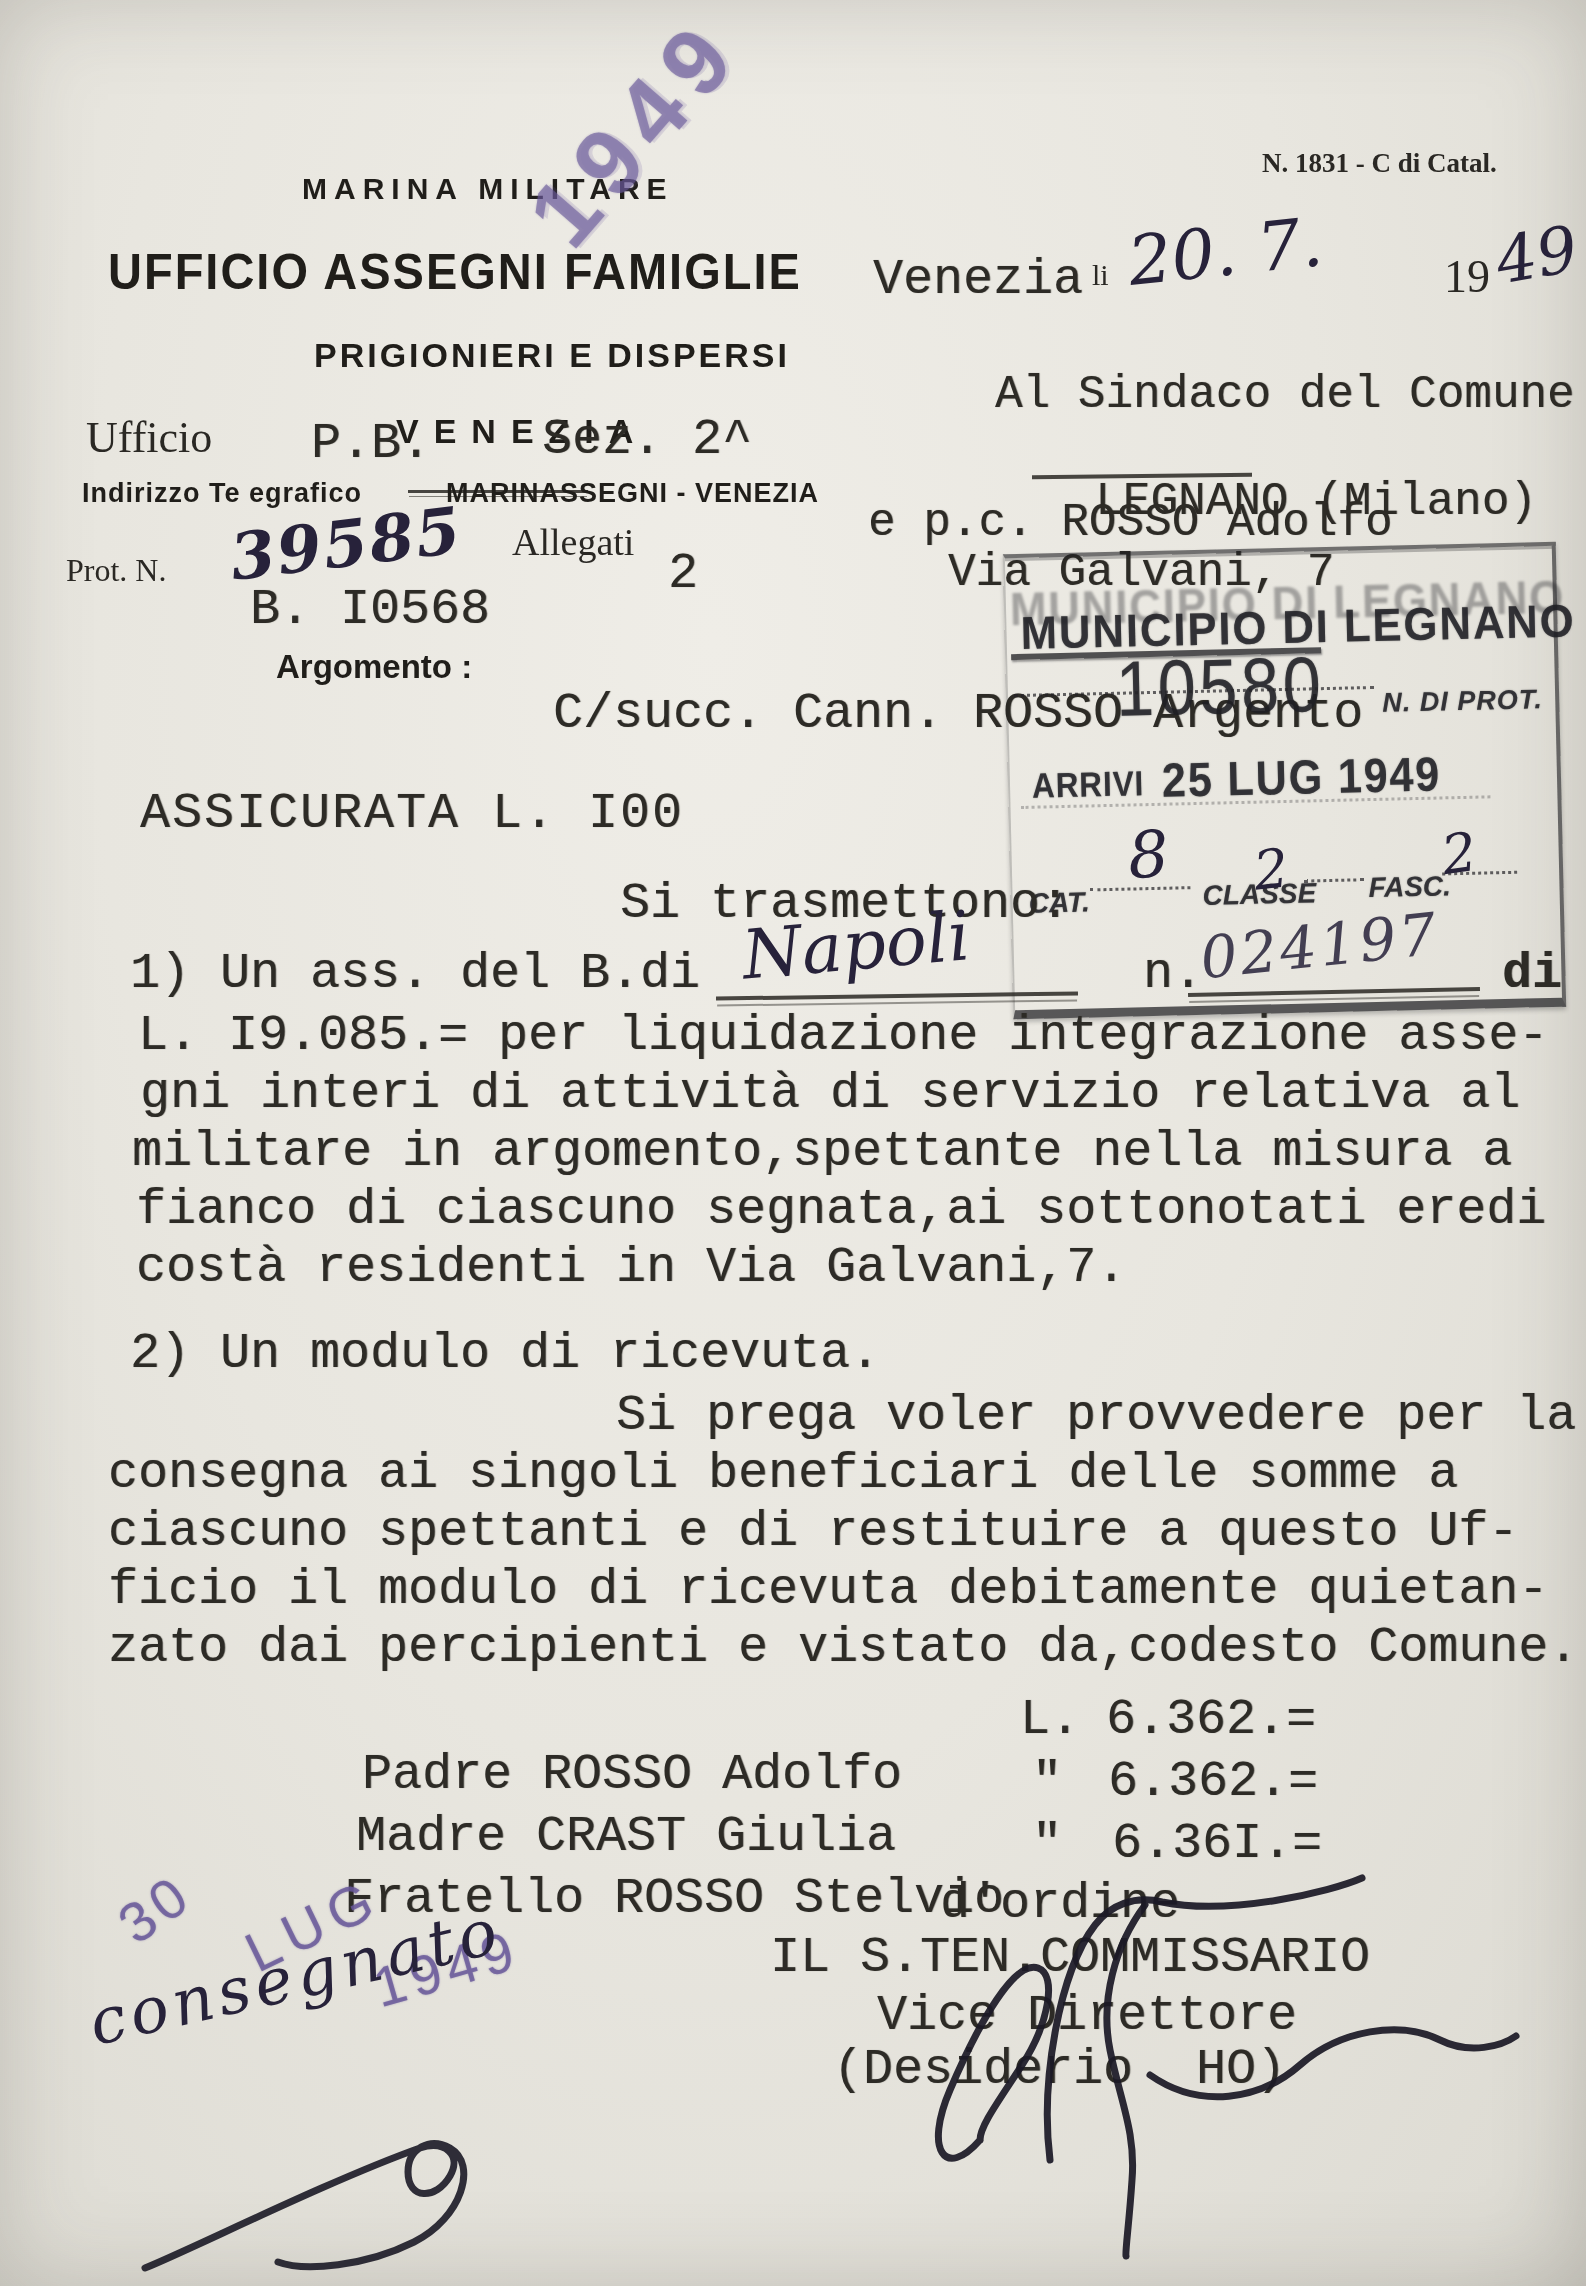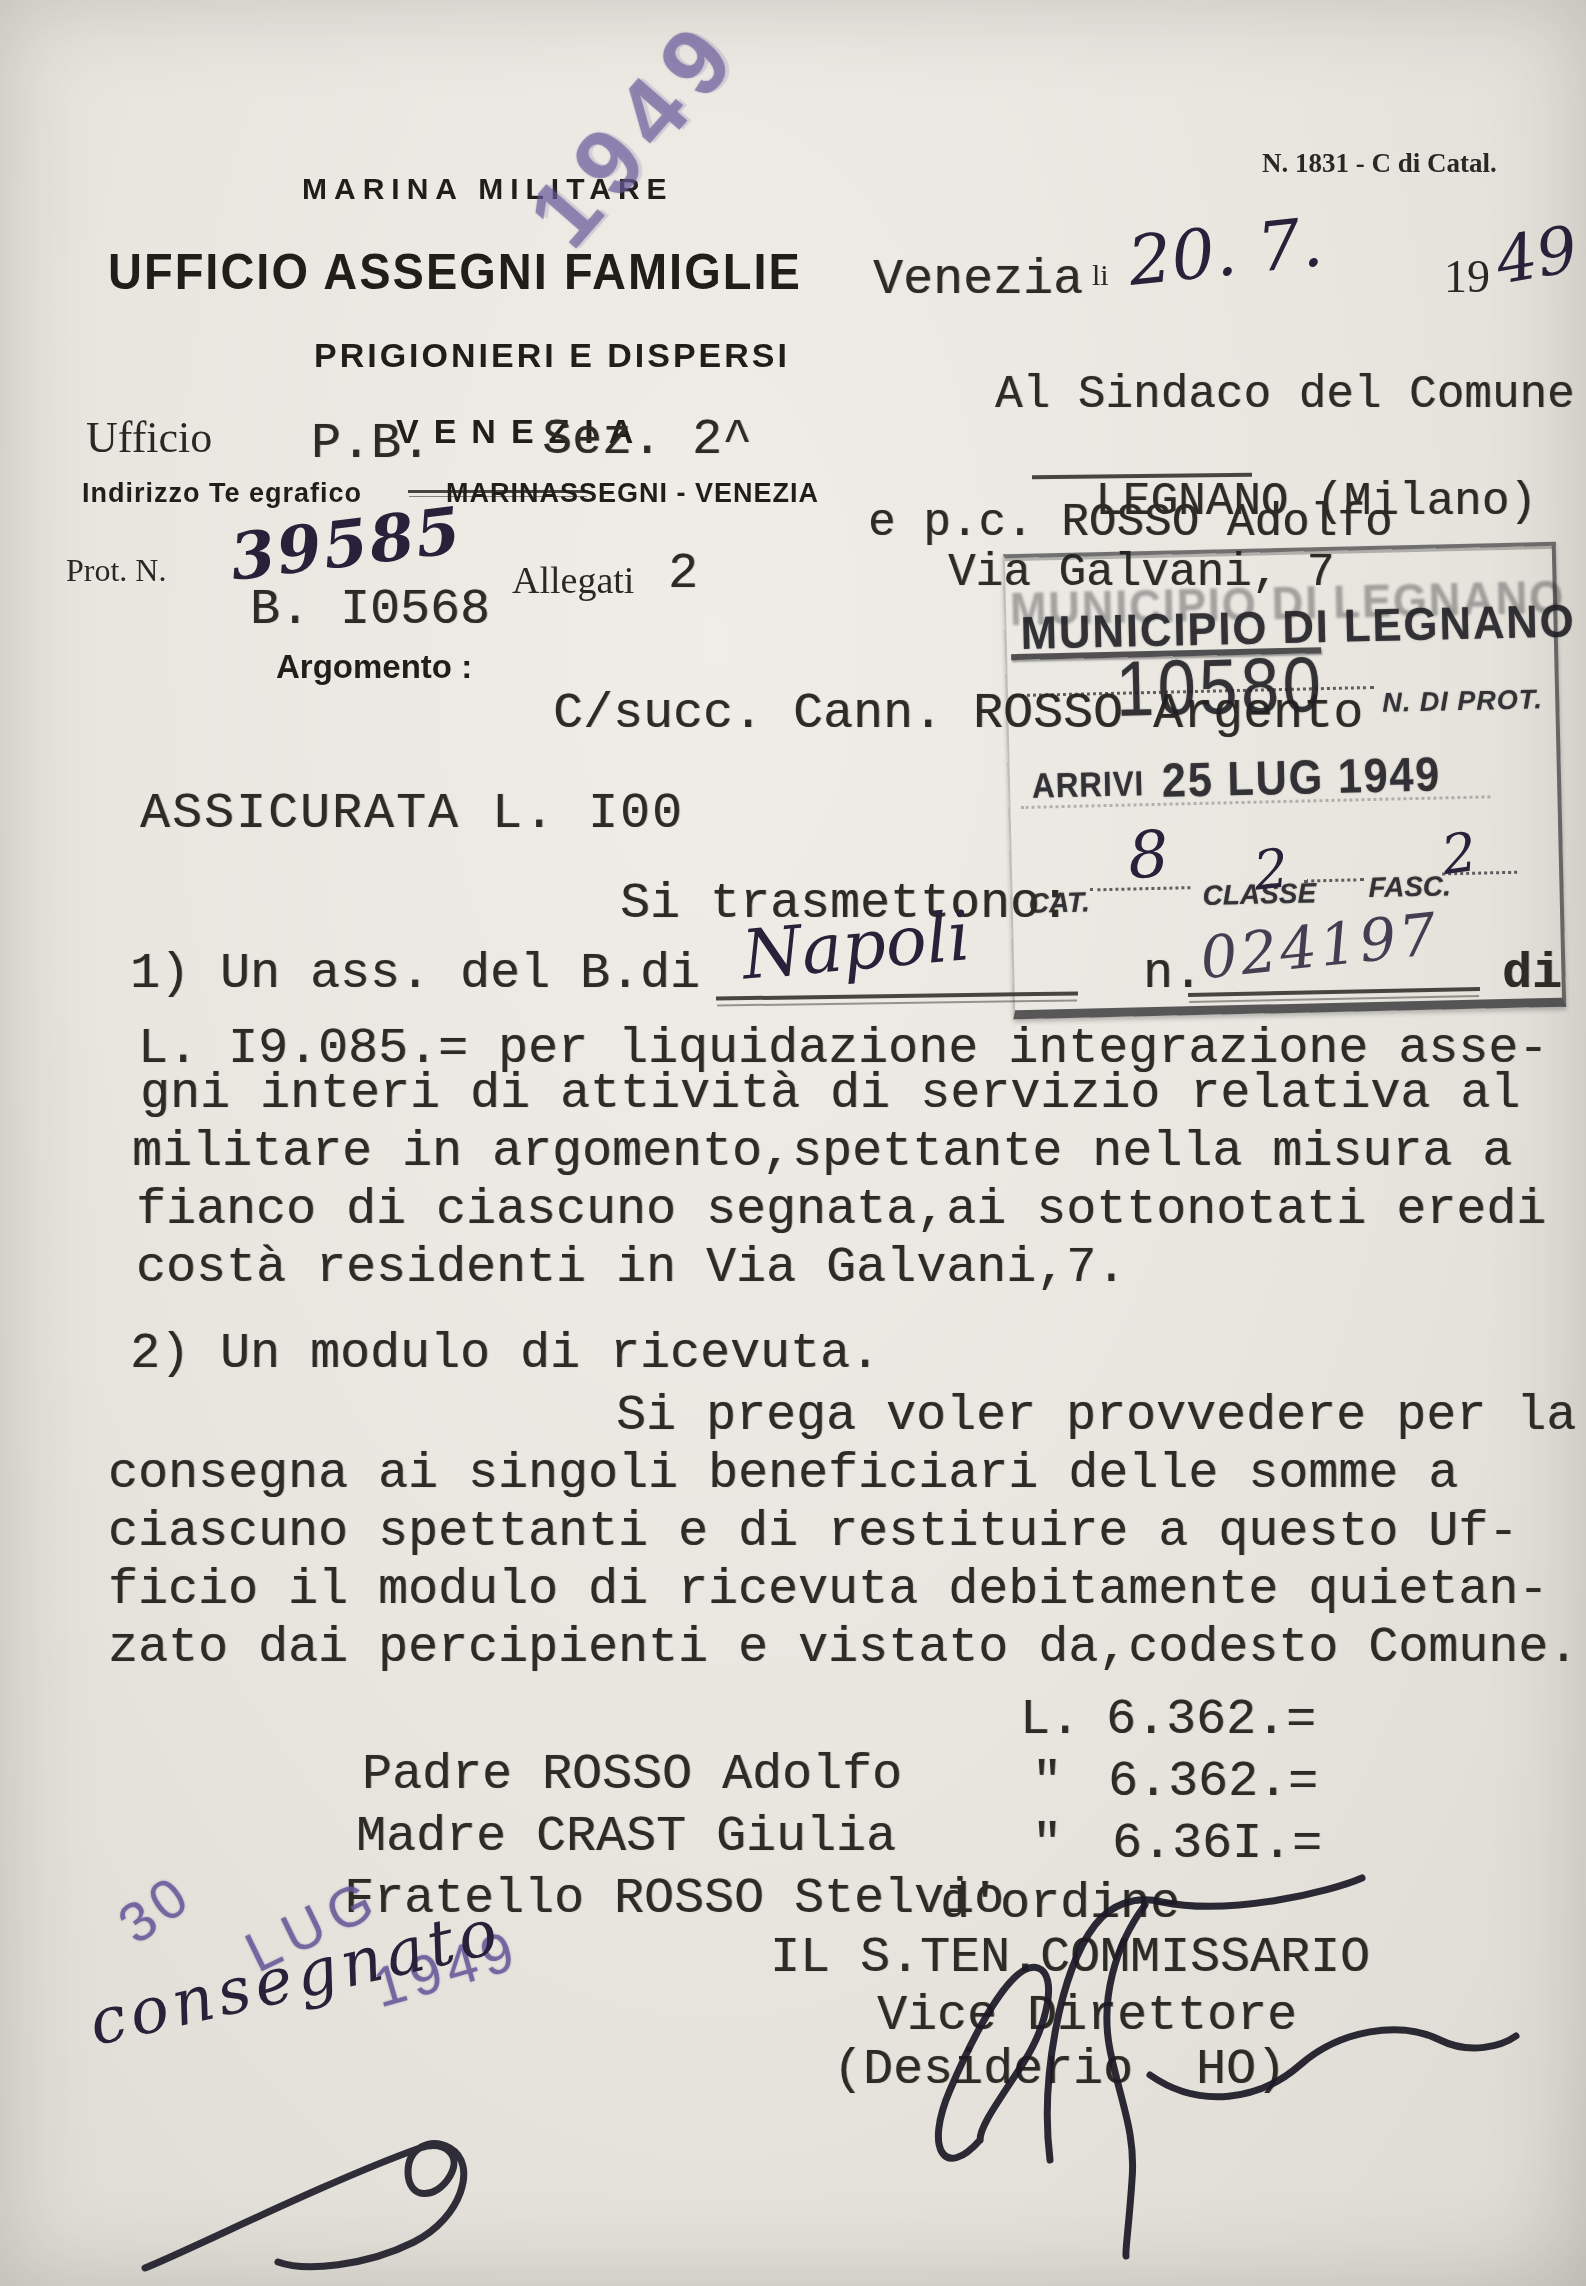--- a/index.html
+++ b/index.html
@@ -59,21 +59,21 @@
 <div class="pserif" style="left:86px;top:412px;font-size:44px;">Ufficio</div>
 <div class="t" style="left:300px;top:416px;margin-left:11px;">P.B.</div>
 <div class="t" style="left:542px;top:412px;">Sez. 2^</div>
 
 <div class="psans" style="left:82px;top:478px;font-size:27px;font-weight:700;letter-spacing:1px;">Indirizzo Te egrafico</div>
 <div class="psans" style="left:446px;top:478px;font-size:27px;font-weight:700;letter-spacing:1px;">MARINASSEGNI - VENEZIA</div>
 
 <div class="pserif" style="left:66px;top:552px;font-size:32px;">Prot. N.</div>
 <div class="hw" style="left:230px;top:506px;font-size:64px;font-weight:700;transform:rotate(-7deg);letter-spacing:2px;">39585</div>
 <div class="t" style="left:250px;top:582px;">B. I0568</div>
-<div class="pserif" style="left:512px;top:558px;font-size:38px;">Allegati</div>
+<div class="pserif" style="left:512px;top:520px;font-size:38px;">Allegati</div>
 <div class="t" style="left:668px;top:546px;">2</div>
 
 <div class="psans" style="left:276px;top:648px;font-size:33px;font-weight:700;">Argomento :</div>
 
 <div class="t" style="left:553px;top:686px;">C/succ. Cann. ROSSO Argento</div>
 
 <div class="stampbox">
   <div class="stampink" style="left:4px;top:24px;font-size:46px;font-weight:700;letter-spacing:2px;transform:scaleX(.95);transform-origin:0 0;
               opacity:.38;filter:blur(1px);">MUNICIPIO DI LEGNANO</div>
   <div class="stampink" style="left:14px;top:48px;font-size:46px;font-weight:700;letter-spacing:2px;transform:scaleX(.95);transform-origin:0 0;">MUNICIPIO DI LEGNANO</div>
@@ -104,21 +104,21 @@
 <div class="t" style="left:130px;top:946px;">1) Un ass. del B.di</div>
 <div class="hw" style="left:742px;top:906px;font-size:68px;transform:rotate(-5deg);">Napoli</div>
 <div class="uline" style="left:716px;top:994px;width:362px;height:4px;transform:rotate(-0.8deg);
             box-shadow:0 7px 0 -1px rgba(42,40,35,.45);"></div>
 <div class="t" style="left:1143px;top:946px;">n.</div>
 <div class="hw" style="left:1200px;top:912px;font-size:58px;transform:rotate(-6deg);opacity:.85;letter-spacing:3px;">024197</div>
 <div class="uline" style="left:1188px;top:990px;width:292px;height:4px;transform:rotate(-1.2deg);
             box-shadow:0 7px 0 -1px rgba(42,40,35,.45);"></div>
 <div class="t" style="left:1502px;top:946px;font-weight:bold;">di</div>
 
-<div class="t" style="left:138px;top:1008px;margin-top:13px;">L. I9.085.= per liquidazione integrazione asse-</div>
+<div class="t" style="left:138px;top:1008px;">L. I9.085.= per liquidazione integrazione asse-</div>
 <div class="t" style="left:140px;top:1066px;text-align:center;">gni interi di attività di servizio relativa al</div>
 <div class="t" style="left:132px;top:1124px;">militare in argomento,spettante nella misura a</div>
 <div class="t" style="left:136px;top:1182px;">fianco di ciascuno segnata,ai sottonotati eredi</div>
 <div class="t" style="left:136px;top:1240px;">costà residenti in Via Galvani,7.</div>
 
 <div class="t" style="left:130px;top:1326px;">2) Un modulo di ricevuta.</div>
 
 <div class="t" style="left:616px;top:1388px;">Si prega voler provvedere per la</div>
 <div class="t" style="left:108px;top:1446px;">consegna ai singoli beneficiari delle somme a</div>
 <div class="t" style="left:108px;top:1504px;">ciascuno spettanti e di restituire a questo Uf-</div>

